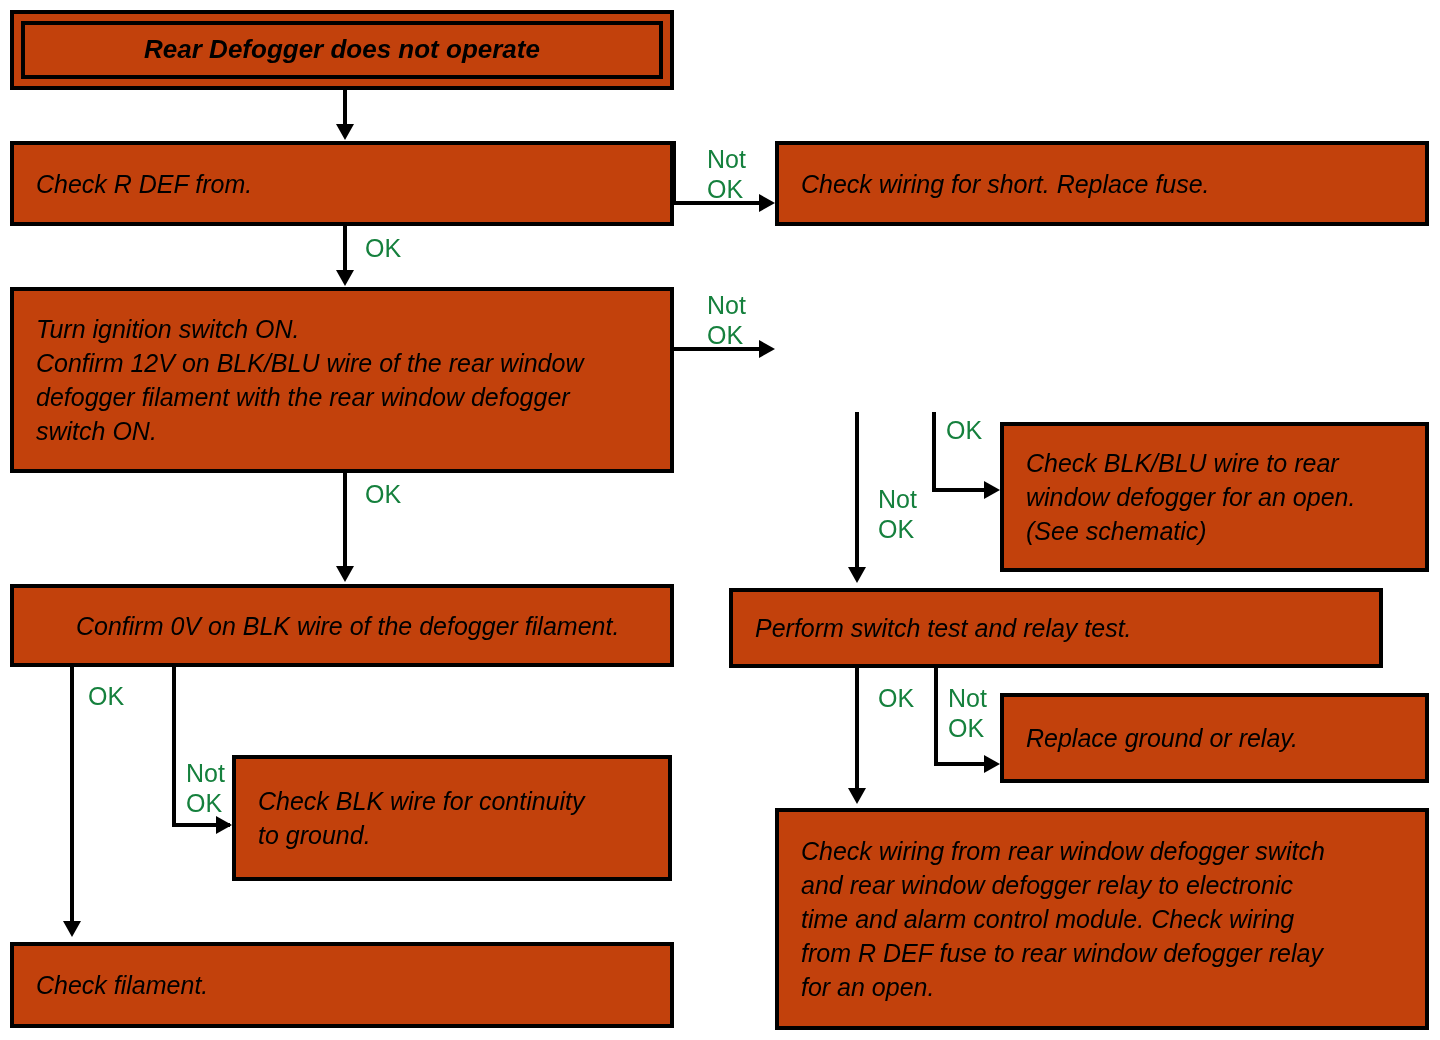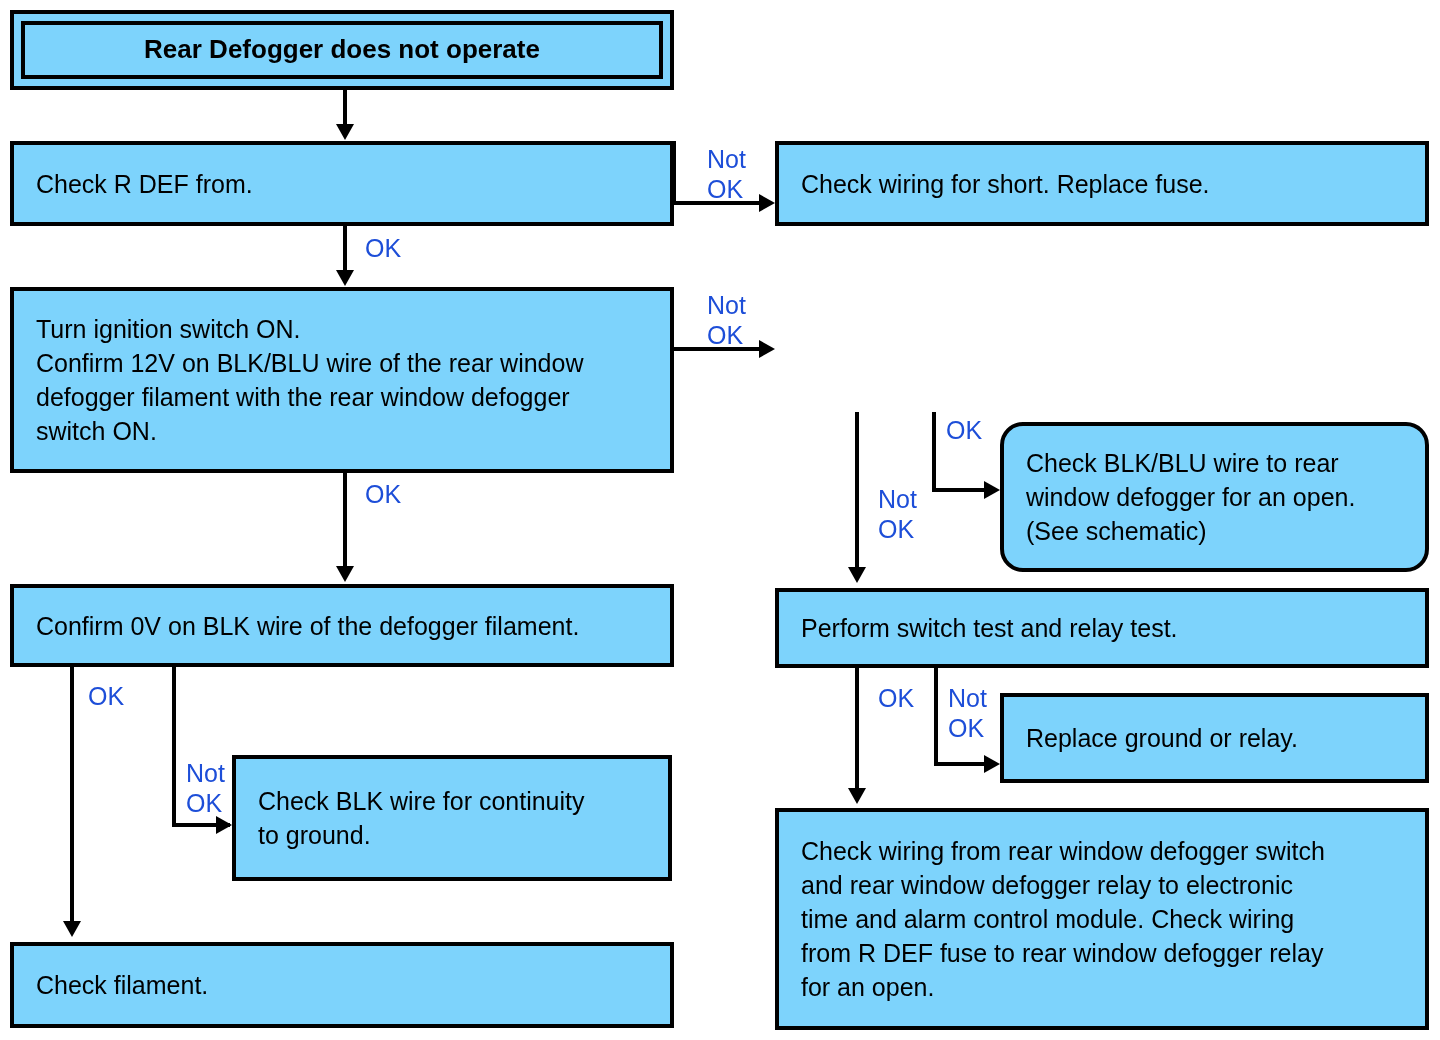--- a/index.html
+++ b/index.html
@@ -13,23 +13,24 @@
     height: 1040px;
     background: #ffffff;
     font-family: "Liberation Sans", sans-serif;
     color: #000000;
     overflow: hidden;
   }
   .node {
     position: absolute;
     box-sizing: border-box;
     border: 4px solid #000000;
-    background: #7dd3fc;
+    background: #c2410c;
     display: flex;
     align-items: center;
+    font-style: italic;
   }
   .node .txt {
     font-size: 25px;
     line-height: 1.36;
     white-space: pre-line;
     padding: 0 0 0 22px;
   }
   .node.title-node {
     border: 4px solid #000000;
     padding: 7px;
@@ -70,21 +71,21 @@
     height: 0;
     border-top: 9px solid transparent;
     border-bottom: 9px solid transparent;
     border-left: 16px solid #000000;
   }
   .edge-label {
     position: absolute;
     font-size: 25px;
     line-height: 1.2;
     white-space: pre-line;
-    color: #1d4ed8;
+    color: #15803d;
   }
 </style>
 </head>
 <body>
 
 <div id="canvas">
 
   <div class="node title-node" style="left:10px; top:10px; width:664px; height:80px;">
     <div class="title-inner">
       <span class="txt">Rear Defogger does not operate</span>
@@ -132,31 +133,31 @@
   <div class="edge v-line" style="left:855px; top:412px; width:4px; height:157px;"></div>
   <div class="arrow-down" style="left:848px; top:567px;"></div>
   <div class="edge-label" style="left:878px; top:484px;">Not
 OK</div>
 
   <div class="edge v-line" style="left:932px; top:412px; width:4px; height:80px;"></div>
   <div class="edge h-line" style="left:932px; top:488px; width:60px; height:4px;"></div>
   <div class="arrow-right" style="left:984px; top:481px;"></div>
   <div class="edge-label" style="left:946px; top:415px;">OK</div>
 
-  <div class="node" style="left:1000px; top:422px; width:429px; height:150px;border-radius:23px;">
+  <div class="node" style="left:1000px; top:422px; width:429px; height:150px;">
     <span class="txt">Check BLK/BLU wire to rear
 window defogger for an open.
 (See schematic)</span>
   </div>
 
-  <div class="node" style="left:10px; top:584px; width:664px; height:83px;">
+  <div class="node" style="left:10px; top:584px; width:664px; height:83px;padding-left:40px;">
     <span class="txt">Confirm 0V on BLK wire of the defogger filament.</span>
   </div>
 
-  <div class="node" style="left:775px; top:588px; width:654px; height:80px;">
+  <div class="node" style="left:729px; top:588px; width:654px; height:80px;">
     <span class="txt">Perform switch test and relay test.</span>
   </div>
 
   <div class="edge v-line" style="left:70px; top:667px; width:4px; height:256px;"></div>
   <div class="arrow-down" style="left:63px; top:921px;"></div>
   <div class="edge-label" style="left:88px; top:681px;">OK</div>
 
   <div class="edge v-line" style="left:172px; top:667px; width:4px; height:160px;"></div>
   <div class="edge h-line" style="left:172px; top:823px; width:58px; height:4px;"></div>
   <div class="arrow-right" style="left:216px; top:816px;"></div>

